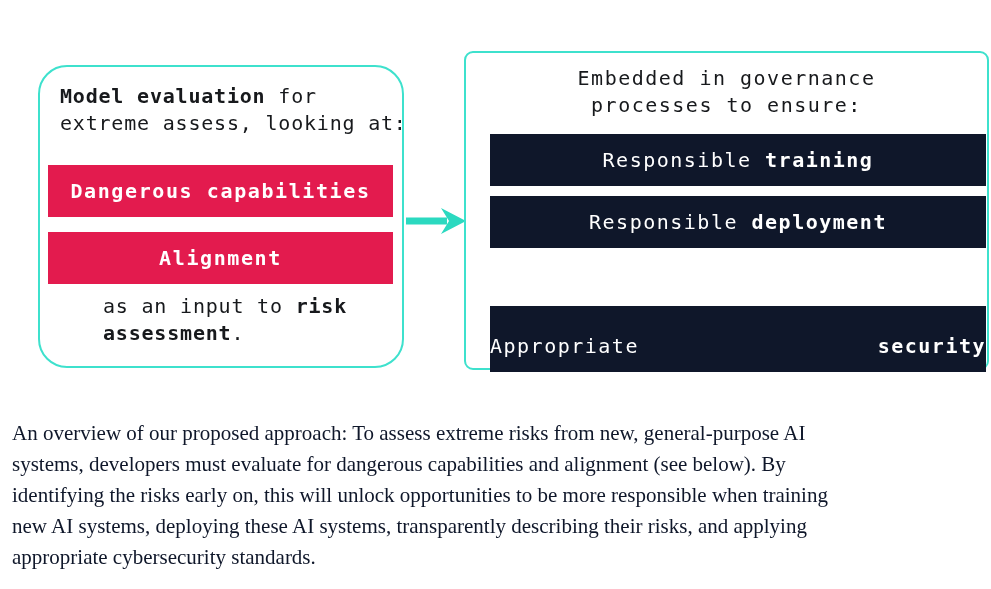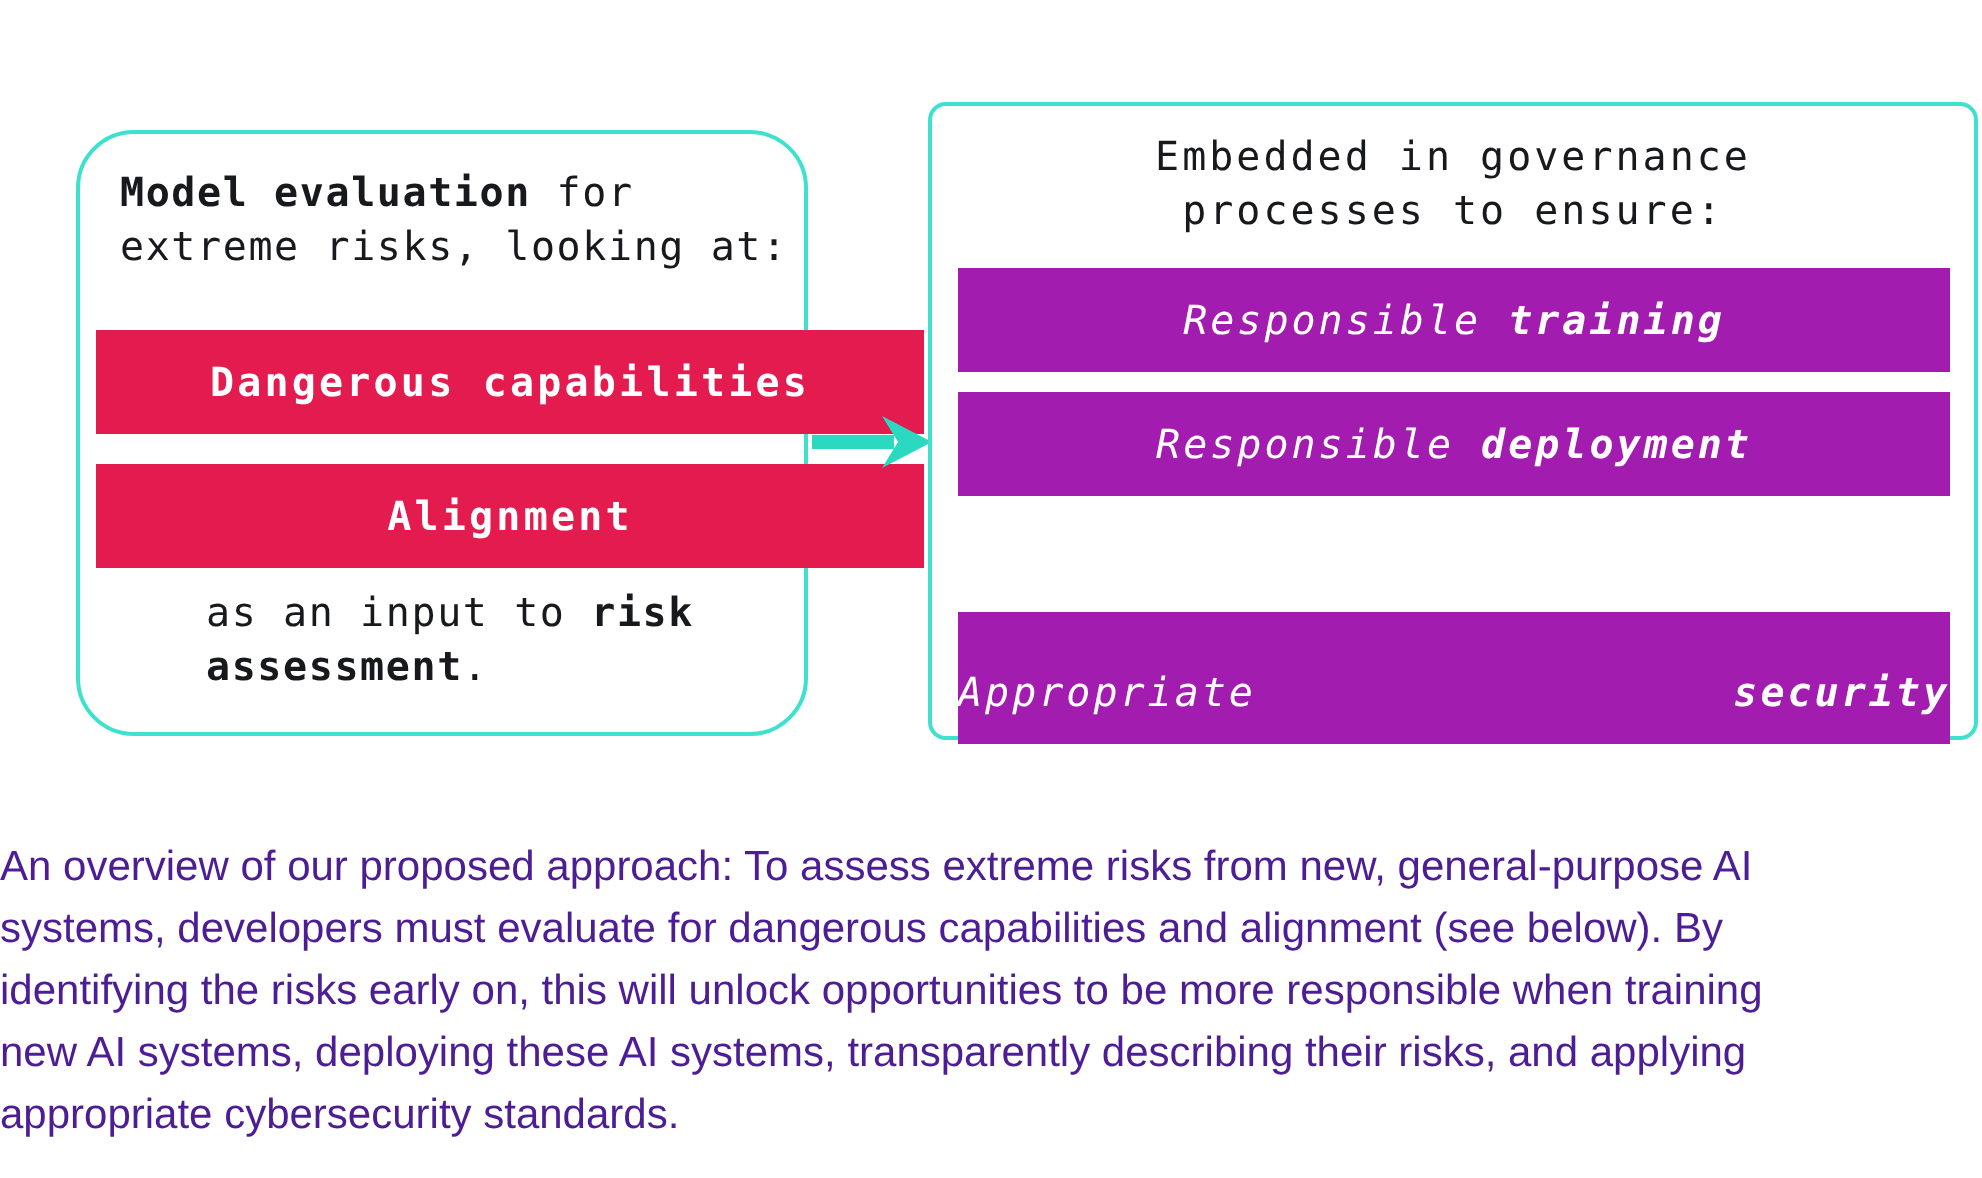--- a/index.html
+++ b/index.html
@@ -24,50 +24,50 @@
   }
   .left-footer {
     position:absolute; left:20px; top:226px;
     font-size:20px; line-height:27px; letter-spacing:0.8px;margin-left:43px;
   }
 
   .bar {
     position:absolute; display:flex; align-items:center; justify-content:center;
     color:#ffffff; font-size:20px; letter-spacing:1.6px; white-space:pre;
   }
-  .red-bar { left:8px; width:414px; height:52px; background:#e31b4e; font-weight:bold; }
+  .red-bar { left:8px; width:345px; height:52px; background:#e31b4e; font-weight:bold; }
   .red-bar-1 { top:98px; }
   .red-bar-2 { top:165px; }
 
   .right-title {
     position:absolute; left:0; right:0; top:12px; text-align:center;
     font-size:20px; line-height:27px; letter-spacing:1.5px;
   }
-  .teal-bar { left:13px; width:496px; height:52px; background:#a21caf; letter-spacing:1.5px;font-style:italic; }
+  .teal-bar { left:24px; width:496px; height:52px; background:#0f172a; letter-spacing:1.5px; }
   .teal-bar-1 { top:81px; }
   .teal-bar-2 { top:143px; }
   .teal-bar-3 { top:205px;margin-top:48px; }
   .teal-bar-4 { top:267px;justify-content:space-between; }
 
   .arrow { position:absolute; left:405px; top:206px; }
 
   .caption {
-    position:absolute; left:0; top:418px;
-    font-family:Liberation Sans, sans-serif;
-    font-size:21px; line-height:31px; color:#4c1d95;
+    position:absolute; left:12px; top:418px;
+    font-family:Liberation Serif, serif;
+    font-size:21px; line-height:31px; color:#0f172a;
   }
   .caption .cap-line { white-space:nowrap; }
 </style>
 </head>
 <body>
 
 <div class="panel left-panel">
   <div class="left-title">
     <div class="mono-line"><span class="b">Model evaluation</span><span> for</span></div>
-    <div class="mono-line">extreme risks, looking at:</div>
+    <div class="mono-line">extreme assess, looking at:</div>
   </div>
 
   <div class="bar red-bar red-bar-1">
     <span>Dangerous capabilities</span>
   </div>
   <div class="bar red-bar red-bar-2">
     <span>Alignment</span>
   </div>
 
   <div class="left-footer">

